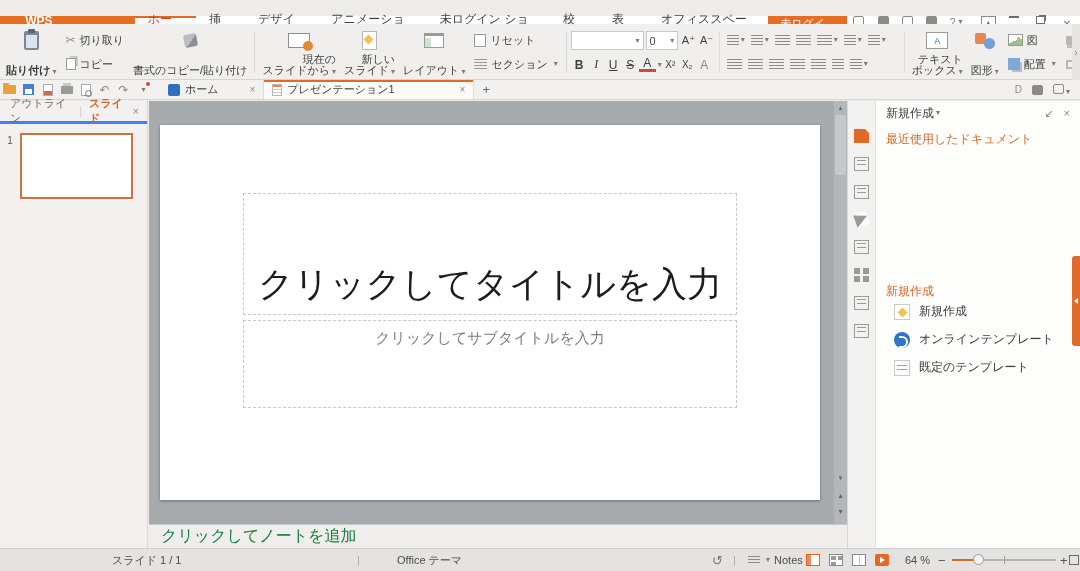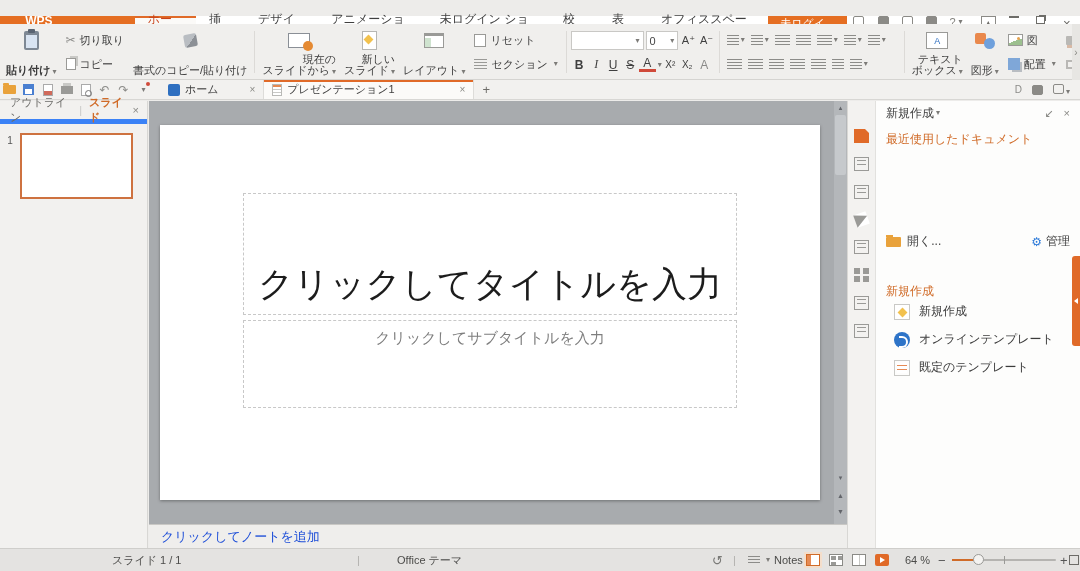--- a/index.html
+++ b/index.html
@@ -89,21 +89,21 @@
   .homeicon{width:12px;height:12px;background:#2E6FC0;border-radius:2px;display:flex;align-items:center;justify-content:center;color:#fff;font-size:8px;font-weight:bold}
   .docicon{width:10px;height:12px;border:1px solid #b9b9b6;background:linear-gradient(#E58A54 0 2px,transparent 2px 4px,#c9c9c6 4px 5px,transparent 5px 7px,#c9c9c6 7px 8px,transparent 8px),#fff}
   .addtab{width:24px;display:flex;align-items:center;justify-content:center;color:#6d6c68;font-size:13px}
   .trright{margin-left:auto;display:flex;align-items:center;gap:10px;padding-right:10px;color:#8B8B88;font-size:10px}
 
   
   .main{position:absolute;top:101px;left:0;right:0;bottom:23px}
 
   
   .sidebar{position:absolute;left:0;top:0;bottom:0;width:148px;background:#F2F1EF;border-right:1px solid #D8D7D4}
-  .sb-head{height:23px;display:flex;align-items:center;padding:0 8px;border-bottom:5px solid #3b82f6;font-size:11px}
+  .sb-head{height:23px;display:flex;align-items:center;padding:0 8px;border-bottom:3px solid #3b82f6;font-size:11px}
   .sb-tab{padding:0 2px}
   .sb-tab.inactive{color:#6b6b68}
   .sb-tab.active{color:#D06B28;font-weight:bold}
   .sb-pipe{color:#c9c9c6;margin:0 5px}
   .sb-close{margin-left:auto;color:#8a8a86;font-size:11px}
   .thumb-row{display:flex;margin-top:9px}
   .thumb-num{width:20px;text-align:center;font-size:10px;color:#555;padding-top:2px}
   .thumb{width:113px;height:66px;background:#fff;border:2px solid #CE7240}
 
   
@@ -113,21 +113,21 @@
   .ph-title{top:68px;height:122px;align-items:flex-end;padding-bottom:6px}
   .ph-title .t{font-size:35px;color:#1c1c1c;font-weight:500;white-space:nowrap}
   .ph-sub{top:195px;height:88px;align-items:flex-start;padding-top:8px}
   .ph-sub .t{font-size:15px;color:#7e7e7e;white-space:nowrap}
 
   .vscroll{position:absolute;right:0;top:0;bottom:24px;width:13px;background:#B4B7BA}
   .vs-btn{position:absolute;left:0;width:13px;height:13px;display:flex;align-items:center;justify-content:center;color:#62656a;font-size:7px}
   .vs-thumb{position:absolute;left:1px;top:14px;width:11px;height:60px;background:#C6C9CC;border-radius:2px}
 
   .notesbar{position:absolute;left:0;right:0;bottom:0;height:24px;background:#EFEEEC;border-top:1px solid #C9C8C5;display:flex;align-items:center;padding-left:12px}
-  .notesbar .t{font-size:13px;color:#1d4ed8}
+  .notesbar .t{font-size:16px;color:#15803d}
 
   
   .taskpane{position:absolute;right:0;top:0;bottom:0;width:233px;background:#FDFDFC;border-left:1px solid #D8D7D4;display:flex}
   .tp-strip{width:28px;background:#F3F2F0;border-right:1px solid #E2E1DE;display:flex;flex-direction:column;align-items:center;padding-top:28px;gap:14px}
   .sic{width:15px;height:14px;border:1px solid #9a9a97;background:#fff;flex:none}
   .sic-docO{border:none;background:#E06A28;position:relative}
   .sic-docO::after{content:"";position:absolute;right:0;top:0;border-left:4px solid transparent;border-top:4px solid #F3F2F0}
   .sic-lines{background:repeating-linear-gradient(#9a9a97 0 1px,transparent 1px 4px) content-box;padding:2px}
   .sic-grid{border:none;background:
       linear-gradient(#9a9a97,#9a9a97) 0 0/6px 6px no-repeat,
@@ -509,30 +509,20 @@
         <div class="tp-head">
           <span>新規作成</span>
           <span class="dd">▾</span>
           <span class="hicons">
             <span>↙</span>
             <span>×</span>
           </span>
         </div>
         <div class="tp-link">最近使用したドキュメント</div>
 
-        <div class="tp-row-open">
-          <span style="display:flex;align-items:center;gap:6px">
-            <span class="tic-folder"></span>
-            <span>開く...</span>
-          </span>
-          <span class="manage">
-            <span class="gear">⚙</span>
-            <span>管理</span>
-          </span>
-        </div>
 
         <div class="tp-newhead">新規作成</div>
 
         <div class="tp-items">
           <div class="tp-item">
             <span class="tic tic-new"></span>
             <span>新規作成</span>
           </div>
           <div class="tp-item">
             <span class="tic tic-online"></span>

